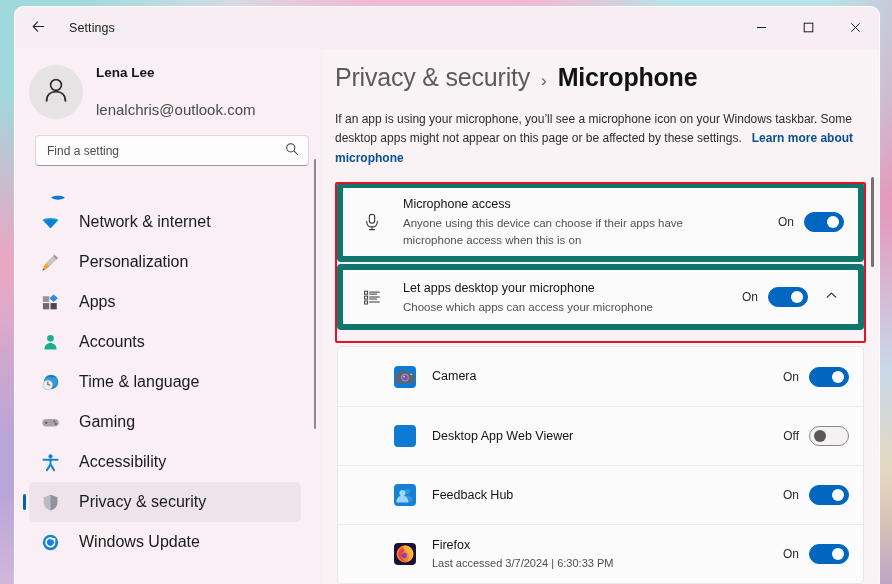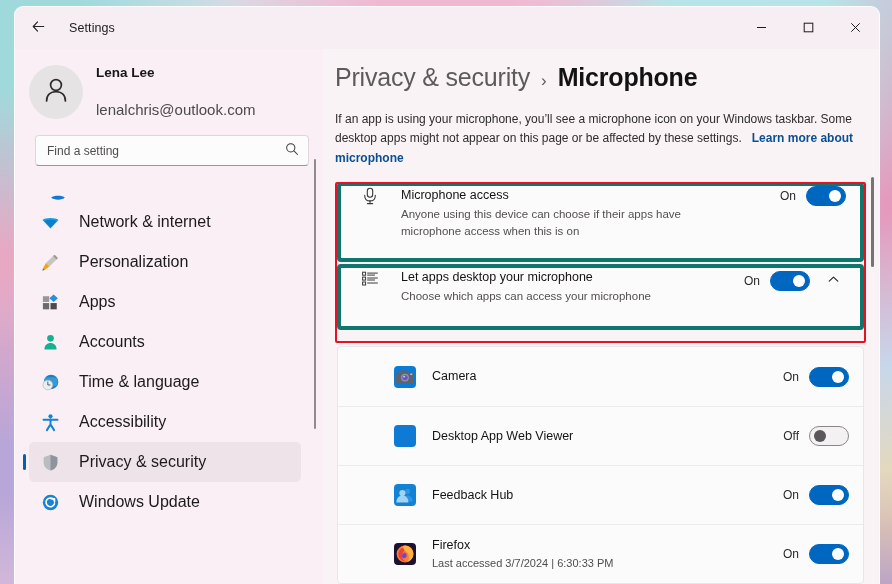--- a/index.html
+++ b/index.html
@@ -228,24 +228,24 @@
     border: 2px solid #e81123;
     border-radius: 2px;
     pointer-events: none;
     z-index: 5;
   }
 
   .card {
     width: 527px;
     margin-left: 2px;
     background: #fcfbfc;
-    border: 4px solid #0f766e;
+    border: 6px solid #0f766e;
     border-radius: 4px;
     display: flex;
-    align-items: flex-start;
+    align-items: center;
     padding: 0 14px 0 14px;
   }
   .card.big { min-height: 80px; }
   .card.mid { min-height: 66px; }
   .card + .card { margin-top: 2px; }
 
   .card-icon {
     width: 30px; flex: 0 0 30px;
     display: flex; align-items: center; justify-content: center;
     margin-right: 16px;
@@ -466,20 +466,31 @@
                 <circle cx="10.6" cy="9.4" r="7.6" fill="#1c7fc4"></circle>
                 <path d="M3.6 6 C7 4 14 4 17.4 6 L17.4 12.6 C14 14.8 7 14.8 3.6 12.6 Z" fill="#39a0d8" opacity="0.85"></path>
                 <circle cx="7.2" cy="12.6" r="5.1" fill="#eceff1"></circle>
                 <circle cx="7.2" cy="12.6" r="5.1" fill="none" stroke="#aeb4b8" stroke-width="0.7"></circle>
                 <path d="M7.2 9.4 V12.6 H9.5" stroke="#4a5055" stroke-width="1" fill="none" stroke-linecap="round"></path>
               </svg>
             </span>
             <span class="nav-label">Time &amp; language</span>
           </div>
 
+          <div class="nav-item">
+            <span class="nav-icon">
+              <svg width="19" height="19" viewBox="0 0 20 20">
+                <rect x="1.4" y="6.2" width="17.2" height="8" rx="4" fill="#a7a4a9"></rect>
+                <circle cx="5.4" cy="10.2" r="1.3" fill="#5b6470"></circle>
+                <circle cx="14" cy="8.9" r="1.1" fill="#5b6470"></circle>
+                <circle cx="15.6" cy="11.4" r="1.1" fill="#5b6470"></circle>
+              </svg>
+            </span>
+            <span class="nav-label">Gaming</span>
+          </div>
 
           <div class="nav-item">
             <span class="nav-icon">
               <svg width="19" height="19" viewBox="0 0 20 20">
                 <circle cx="10" cy="3.4" r="2.2" fill="#1583d4"></circle>
                 <path d="M2.6 7.2 H17.4" stroke="#1583d4" stroke-width="2.1" stroke-linecap="round"></path>
                 <path d="M10 6.6 V12 L6.2 18 M10 12 L13.8 18" stroke="#1583d4" stroke-width="2.1" fill="none" stroke-linecap="round"></path>
               </svg>
             </span>
             <span class="nav-label">Accessibility</span>

